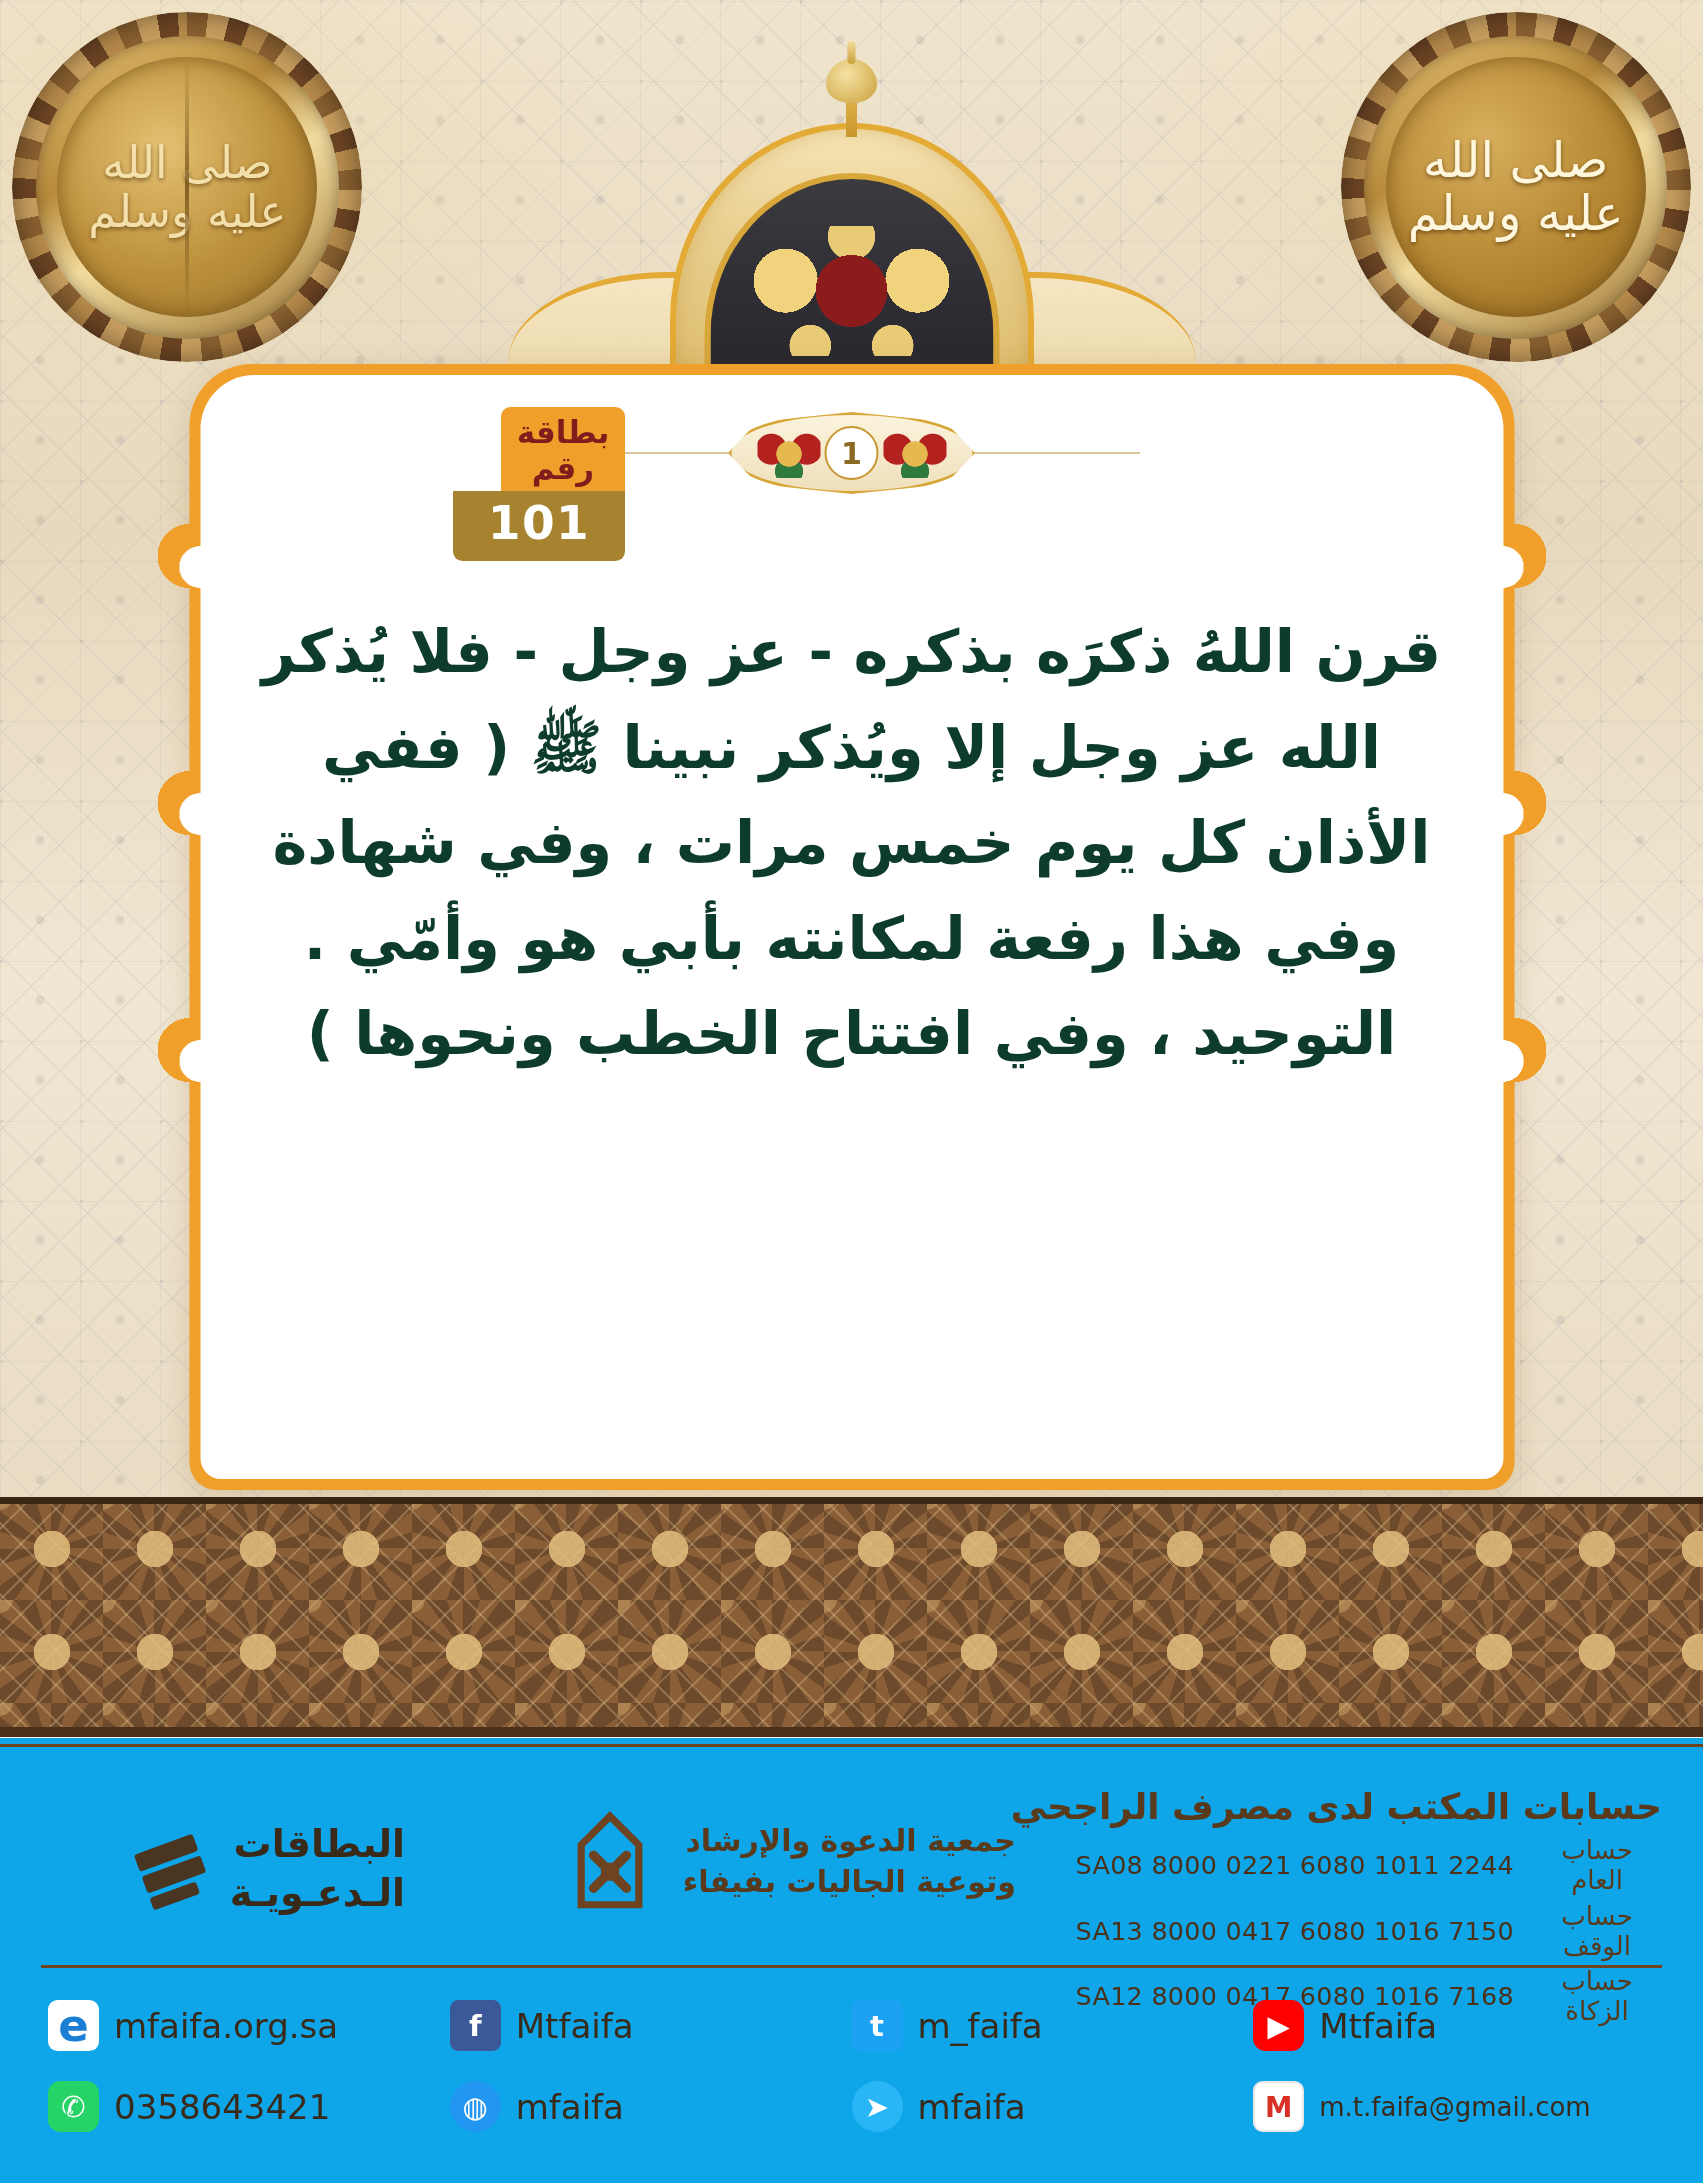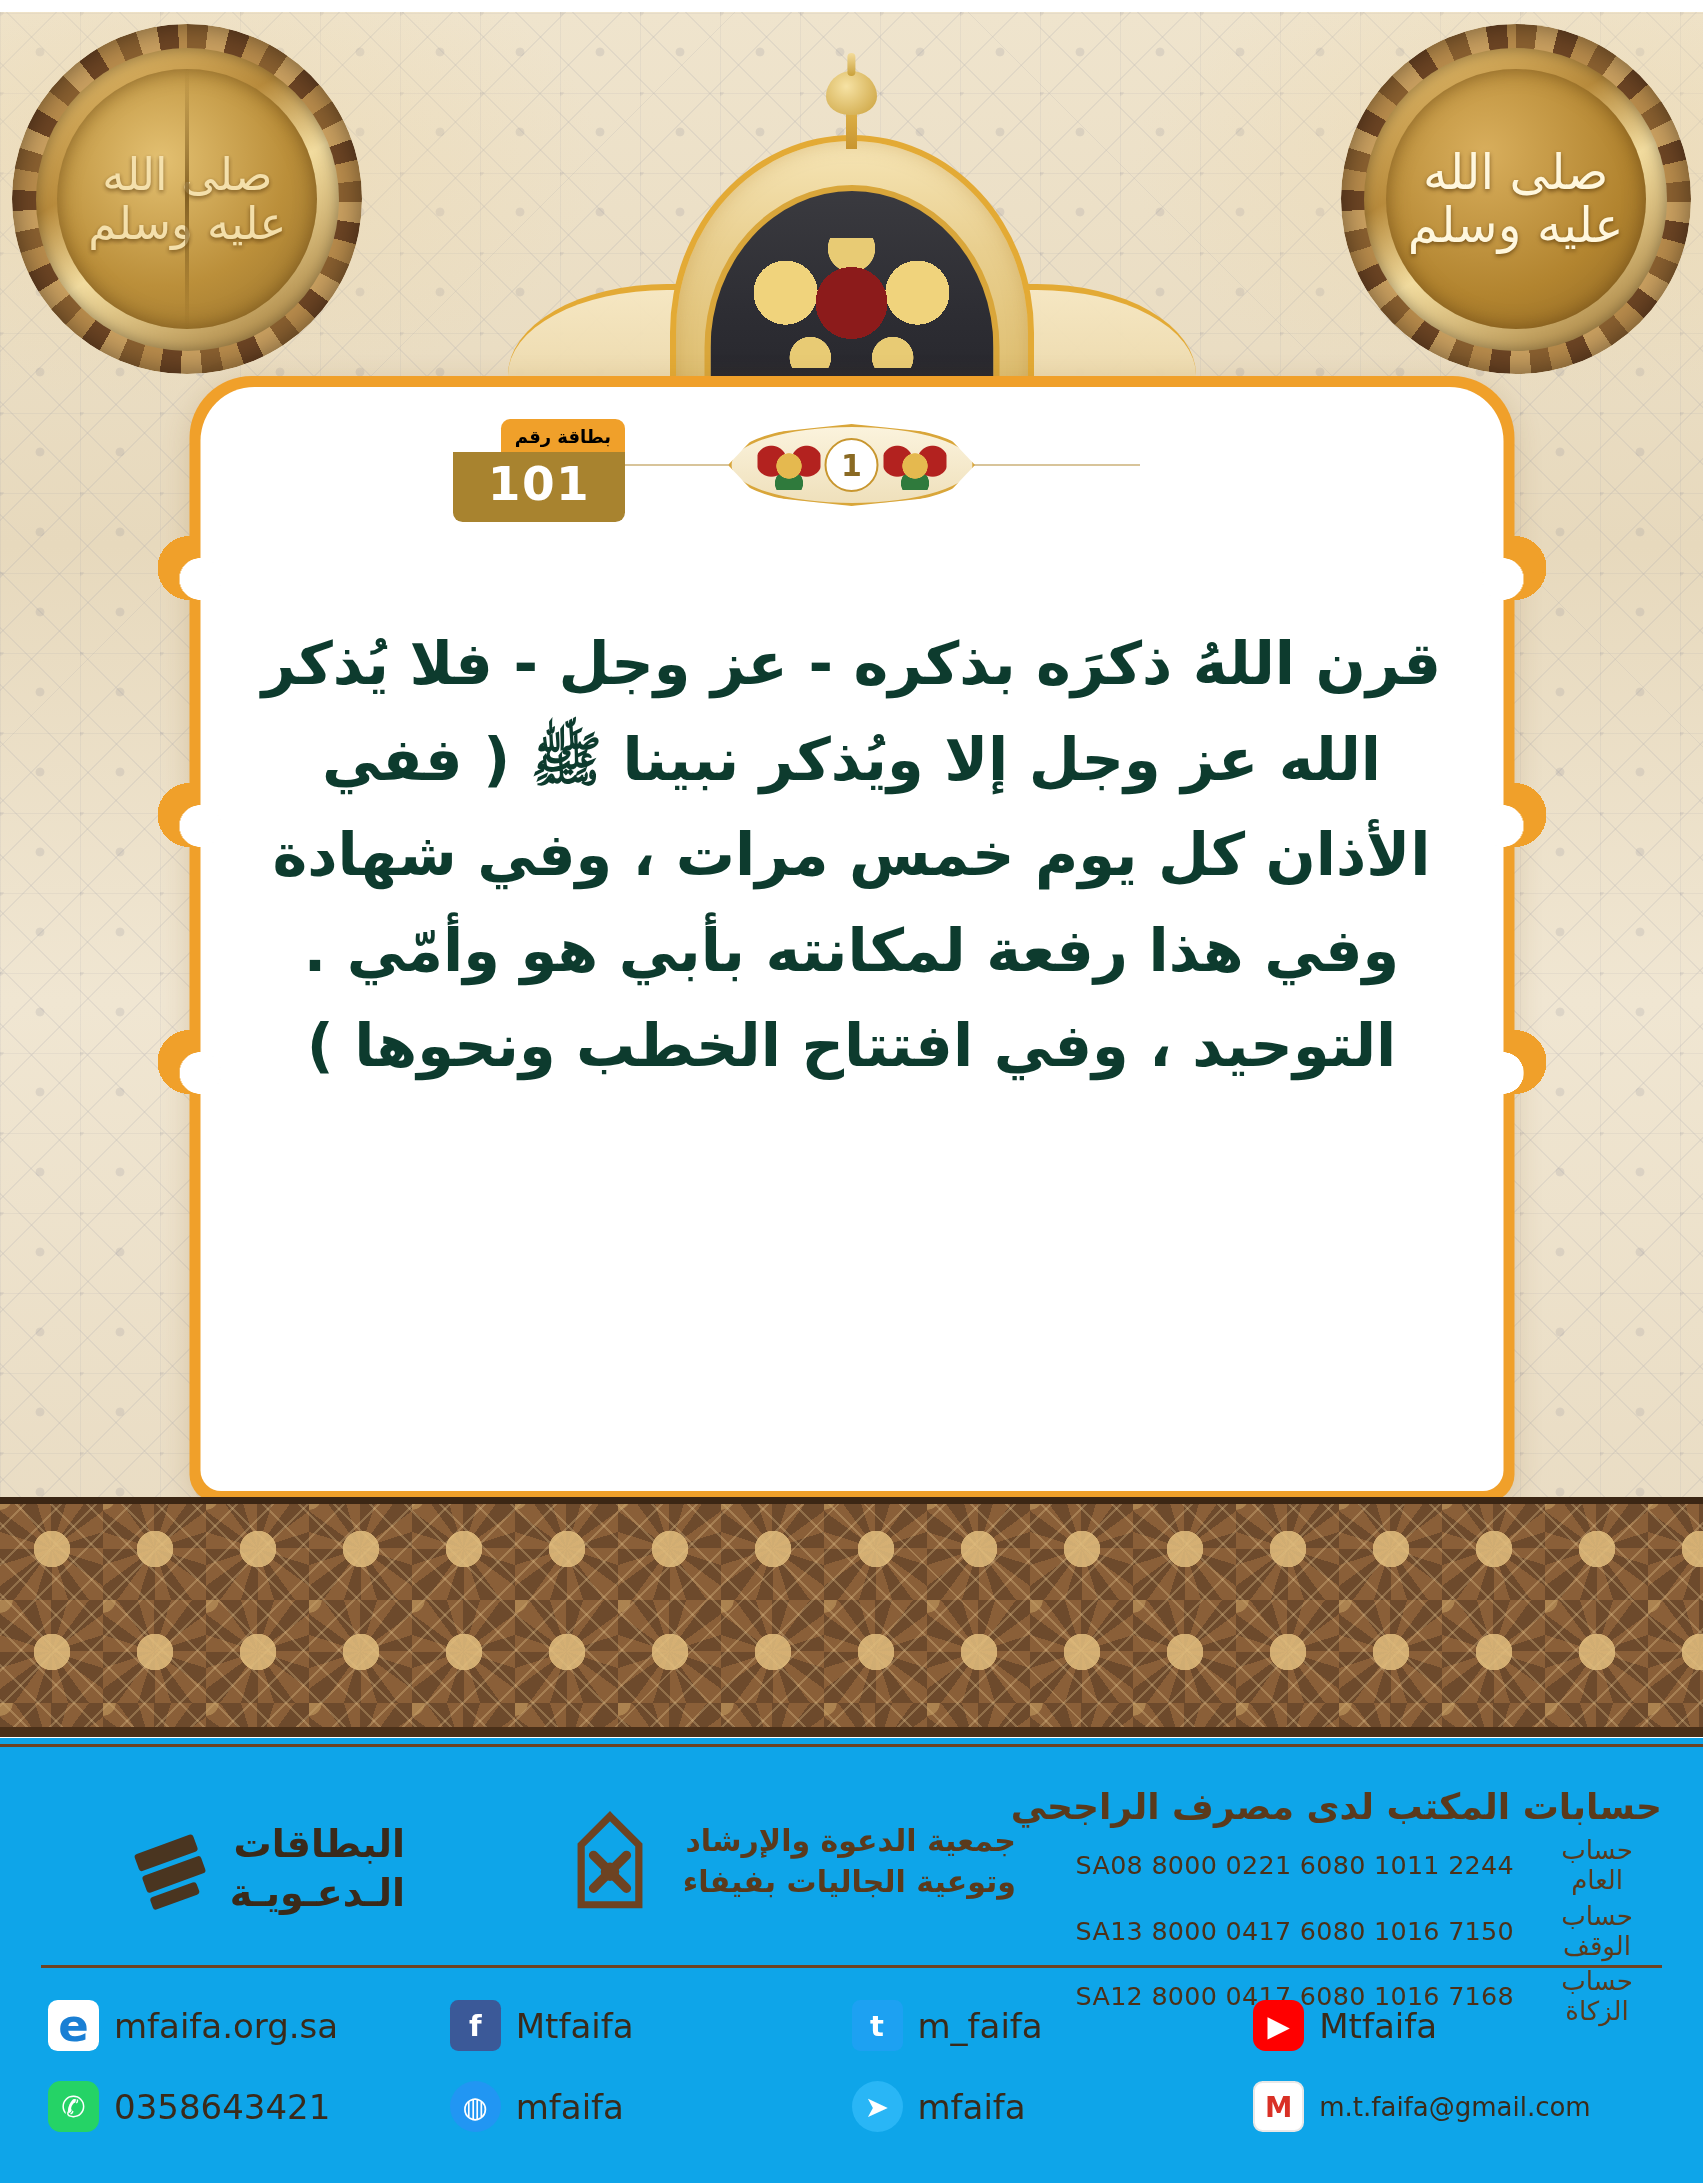--- a/index.html
+++ b/index.html
@@ -16,21 +16,21 @@
     position: relative;
     width: 1703px;
     height: 2183px;
     background: #ffffff;
     overflow: hidden;
   }
 
   
   .top-area {
     position: absolute;
-    left: 0; top: 12px;
+    left: 0; top: 0;
     width: 1703px;
     height: 1522px;
     background:
       radial-gradient(ellipse 961px 412px at 50% 85%, rgba(255,255,255,0.55) 0%, rgba(255,255,255,0) 70%),
       linear-gradient(180deg, #efe4cd 0%, #e7d9bd 35%, #f0e6d2 65%, #e9dcc3 100%);
     overflow: hidden;
   }
 
   
   .pattern-layer {
@@ -245,22 +245,22 @@
   .card-badge {
     position: absolute;
     top: 407px;
     right: 1078px;
     width: 172px;
     text-align: center;
     z-index: 8;
   }
   .badge-top {
     background: #f0a02a;
-    color: #000000;
-    font-size: 18px;
+    color: #7f1d1d;
+    font-size: 31px;
     font-weight: bold;
     padding: 6.9px 0 5.5px;
     border-radius: 9.6px 9.6px 0 0;
     letter-spacing: 0.3px;
     margin-left: 48px;
   }
   .badge-bottom {
     background: #a8832f;
     color: #ffffff;
     font-size: 47px;

